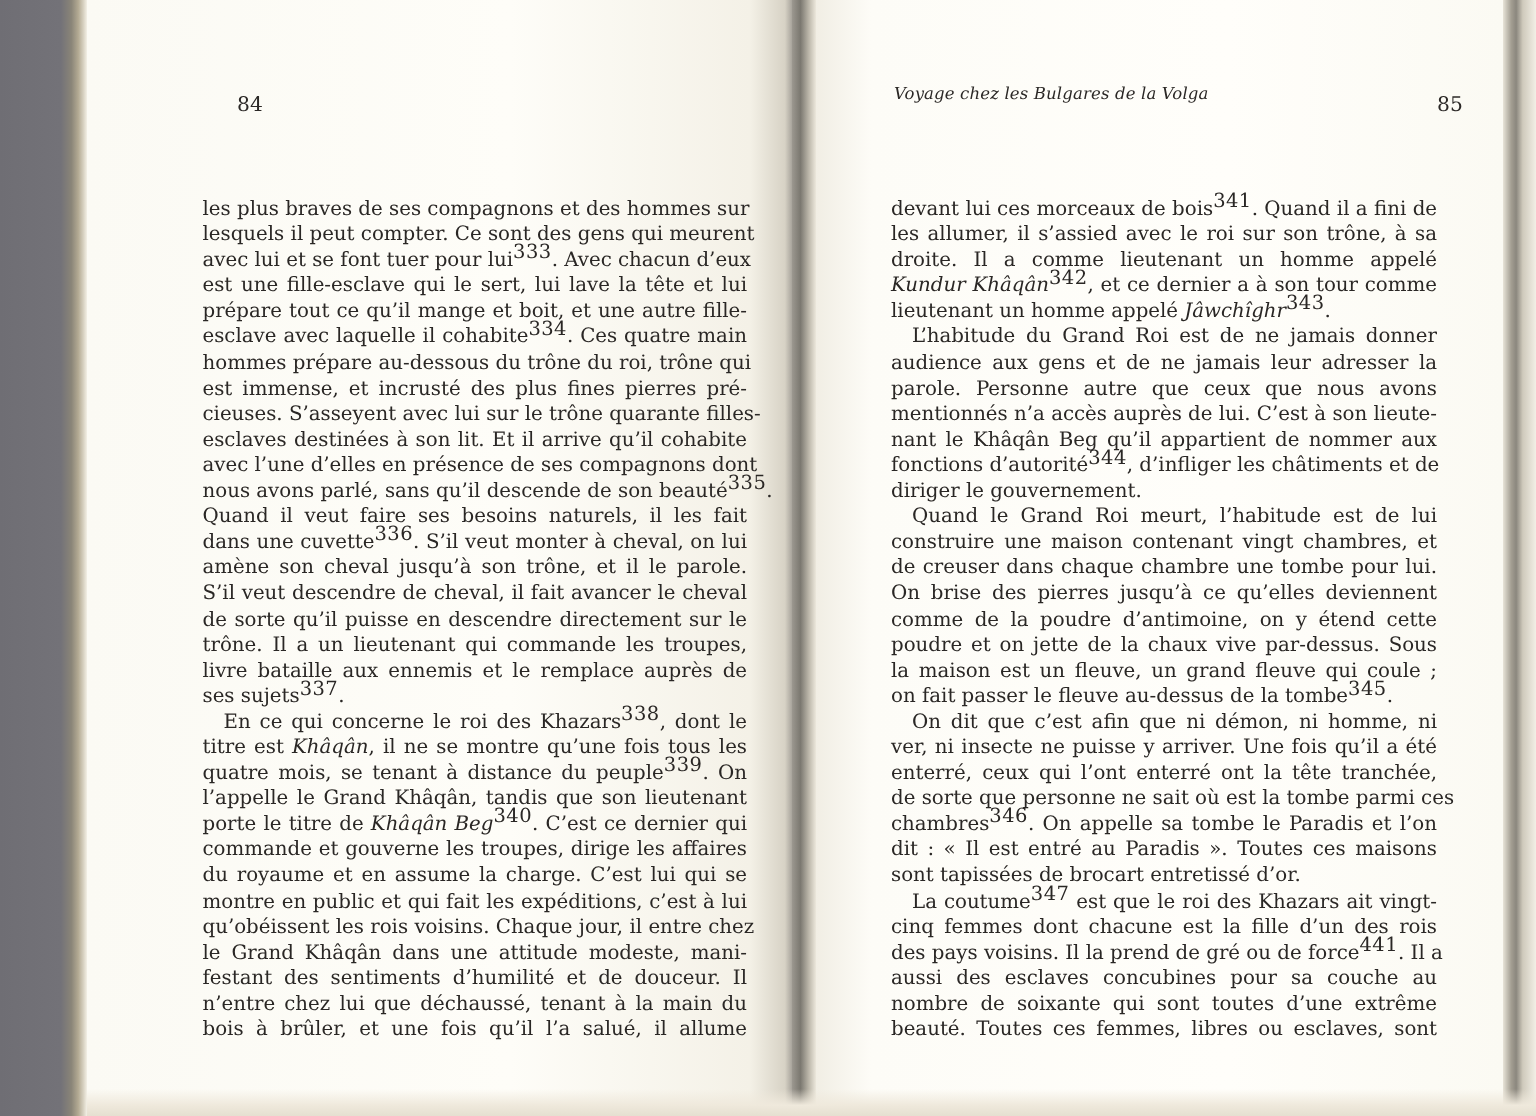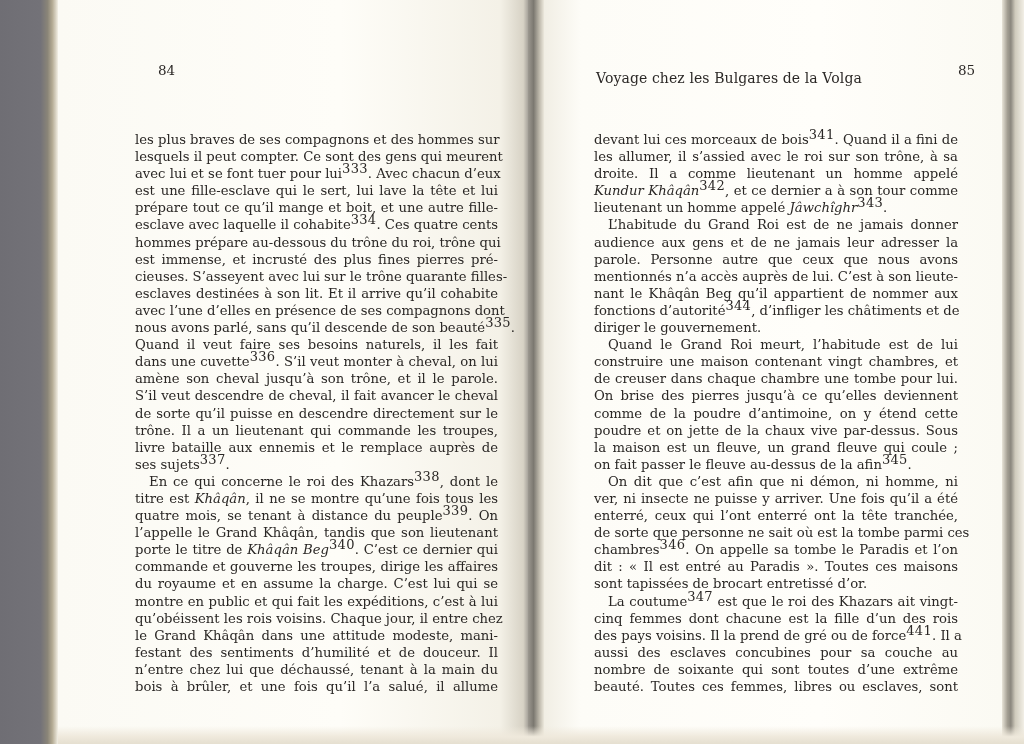--- a/index.html
+++ b/index.html
@@ -40,21 +40,21 @@
     .bottom-shadow {
       position: absolute; left: 58px; right: 0; bottom: 0; height: 18px;
       background: linear-gradient(180deg, rgba(245,242,232,0) 0%, #efe9dc 60%, #e5dfd0 100%);
     }
     .page-number {
       position: absolute; top: 62px; font-size: 13.5px; color: #2b2826; margin-left: 20px;
     }
     .page-left .page-number { left: 80px; }
     .page-right .page-number { left: 394px; }
     .running-head {
-      position: absolute; top: 70px; left: 52px; font-size: 14px; 
+      position: absolute; top: 56px; left: 52px; font-size: 11px; font-style: italic;
       color: #2b2826; letter-spacing: 0.1px;
     }
     .text-block {
       position: absolute; top: 131px; width: 363px;
       font-size: 13.2px; line-height: 17.1px; text-align: justify;
     }
     .page-left .text-block { left: 77px; }
     .page-right .text-block { left: 50px; width: 364px; }
     .line {
       display: block; white-space: nowrap; text-align-last: justify; text-align: justify;
@@ -74,21 +74,21 @@
 <div class="binding-text"></div>
 
 <div class="page page-left">
   <div class="page-number">84</div>
   <div class="text-block">
       <span class="line"><span>les plus braves de ses compagnons et des hommes sur</span></span>
       <span class="line"><span>lesquels il peut compter. Ce sont des gens qui meurent</span></span>
       <span class="line"><span>avec lui et se font tuer pour lui</span><sup class="fn">333</sup><span>. Avec chacun d’eux</span></span>
       <span class="line"><span>est une fille-esclave qui le sert, lui lave la tête et lui</span></span>
       <span class="line"><span>prépare tout ce qu’il mange et boit, et une autre fille-</span></span>
-      <span class="line"><span>esclave avec laquelle il cohabite</span><sup class="fn">334</sup><span>. Ces quatre cents</span></span>
+      <span class="line"><span>esclave avec laquelle il cohabite</span><sup class="fn">334</sup><span>. Ces quatre main</span></span>
       <span class="line"><span>hommes prépare au-dessous du trône du roi, trône qui</span></span>
       <span class="line"><span>est immense, et incrusté des plus fines pierres pré-</span></span>
       <span class="line"><span>cieuses. S’asseyent avec lui sur le trône quarante filles-</span></span>
       <span class="line"><span>esclaves destinées à son lit. Et il arrive qu’il cohabite</span></span>
       <span class="line"><span>avec l’une d’elles en présence de ses compagnons dont</span></span>
       <span class="line"><span>nous avons parlé, sans qu’il descende de son beauté</span><sup class="fn">335</sup><span>.</span></span>
       <span class="line"><span>Quand il veut faire ses besoins naturels, il les fait</span></span>
       <span class="line"><span>dans une cuvette</span><sup class="fn">336</sup><span>. S’il veut monter à cheval, on lui</span></span>
       <span class="line"><span>amène son cheval jusqu’à son trône, et il le parole.</span></span>
       <span class="line"><span>S’il veut descendre de cheval, il fait avancer le cheval</span></span>
@@ -130,21 +130,21 @@
       <span class="line"><span>nant le Khâqân Beg qu’il appartient de nommer aux</span></span>
       <span class="line"><span>fonctions d’autorité</span><sup class="fn">344</sup><span>, d’infliger les châtiments et de</span></span>
       <span class="line last"><span>diriger le gouvernement.</span></span>
       <span class="line indent"><span>Quand le Grand Roi meurt, l’habitude est de lui</span></span>
       <span class="line"><span>construire une maison contenant vingt chambres, et</span></span>
       <span class="line"><span>de creuser dans chaque chambre une tombe pour lui.</span></span>
       <span class="line"><span>On brise des pierres jusqu’à ce qu’elles deviennent</span></span>
       <span class="line"><span>comme de la poudre d’antimoine, on y étend cette</span></span>
       <span class="line"><span>poudre et on jette de la chaux vive par-dessus. Sous</span></span>
       <span class="line"><span>la maison est un fleuve, un grand fleuve qui coule ;</span></span>
-      <span class="line last"><span>on fait passer le fleuve au-dessus de la afin</span><sup class="fn">345</sup><span>.</span></span>
+      <span class="line last"><span>on fait passer le fleuve au-dessus de la tombe</span><sup class="fn">345</sup><span>.</span></span>
       <span class="line indent"><span>On dit que c’est afin que ni démon, ni homme, ni</span></span>
       <span class="line"><span>ver, ni insecte ne puisse y arriver. Une fois qu’il a été</span></span>
       <span class="line"><span>enterré, ceux qui l’ont enterré ont la tête tranchée,</span></span>
       <span class="line"><span>de sorte que personne ne sait où est la tombe parmi ces</span></span>
       <span class="line"><span>chambres</span><sup class="fn">346</sup><span>. On appelle sa tombe le Paradis et l’on</span></span>
       <span class="line"><span>dit : « Il est entré au Paradis ». Toutes ces maisons</span></span>
       <span class="line last"><span>sont tapissées de brocart entretissé d’or.</span></span>
       <span class="line indent"><span>La coutume</span><sup class="fn">347</sup><span> est que le roi des Khazars ait vingt-</span></span>
       <span class="line"><span>cinq femmes dont chacune est la fille d’un des rois</span></span>
       <span class="line"><span>des pays voisins. Il la prend de gré ou de force</span><sup class="fn">441</sup><span>. Il a</span></span>

